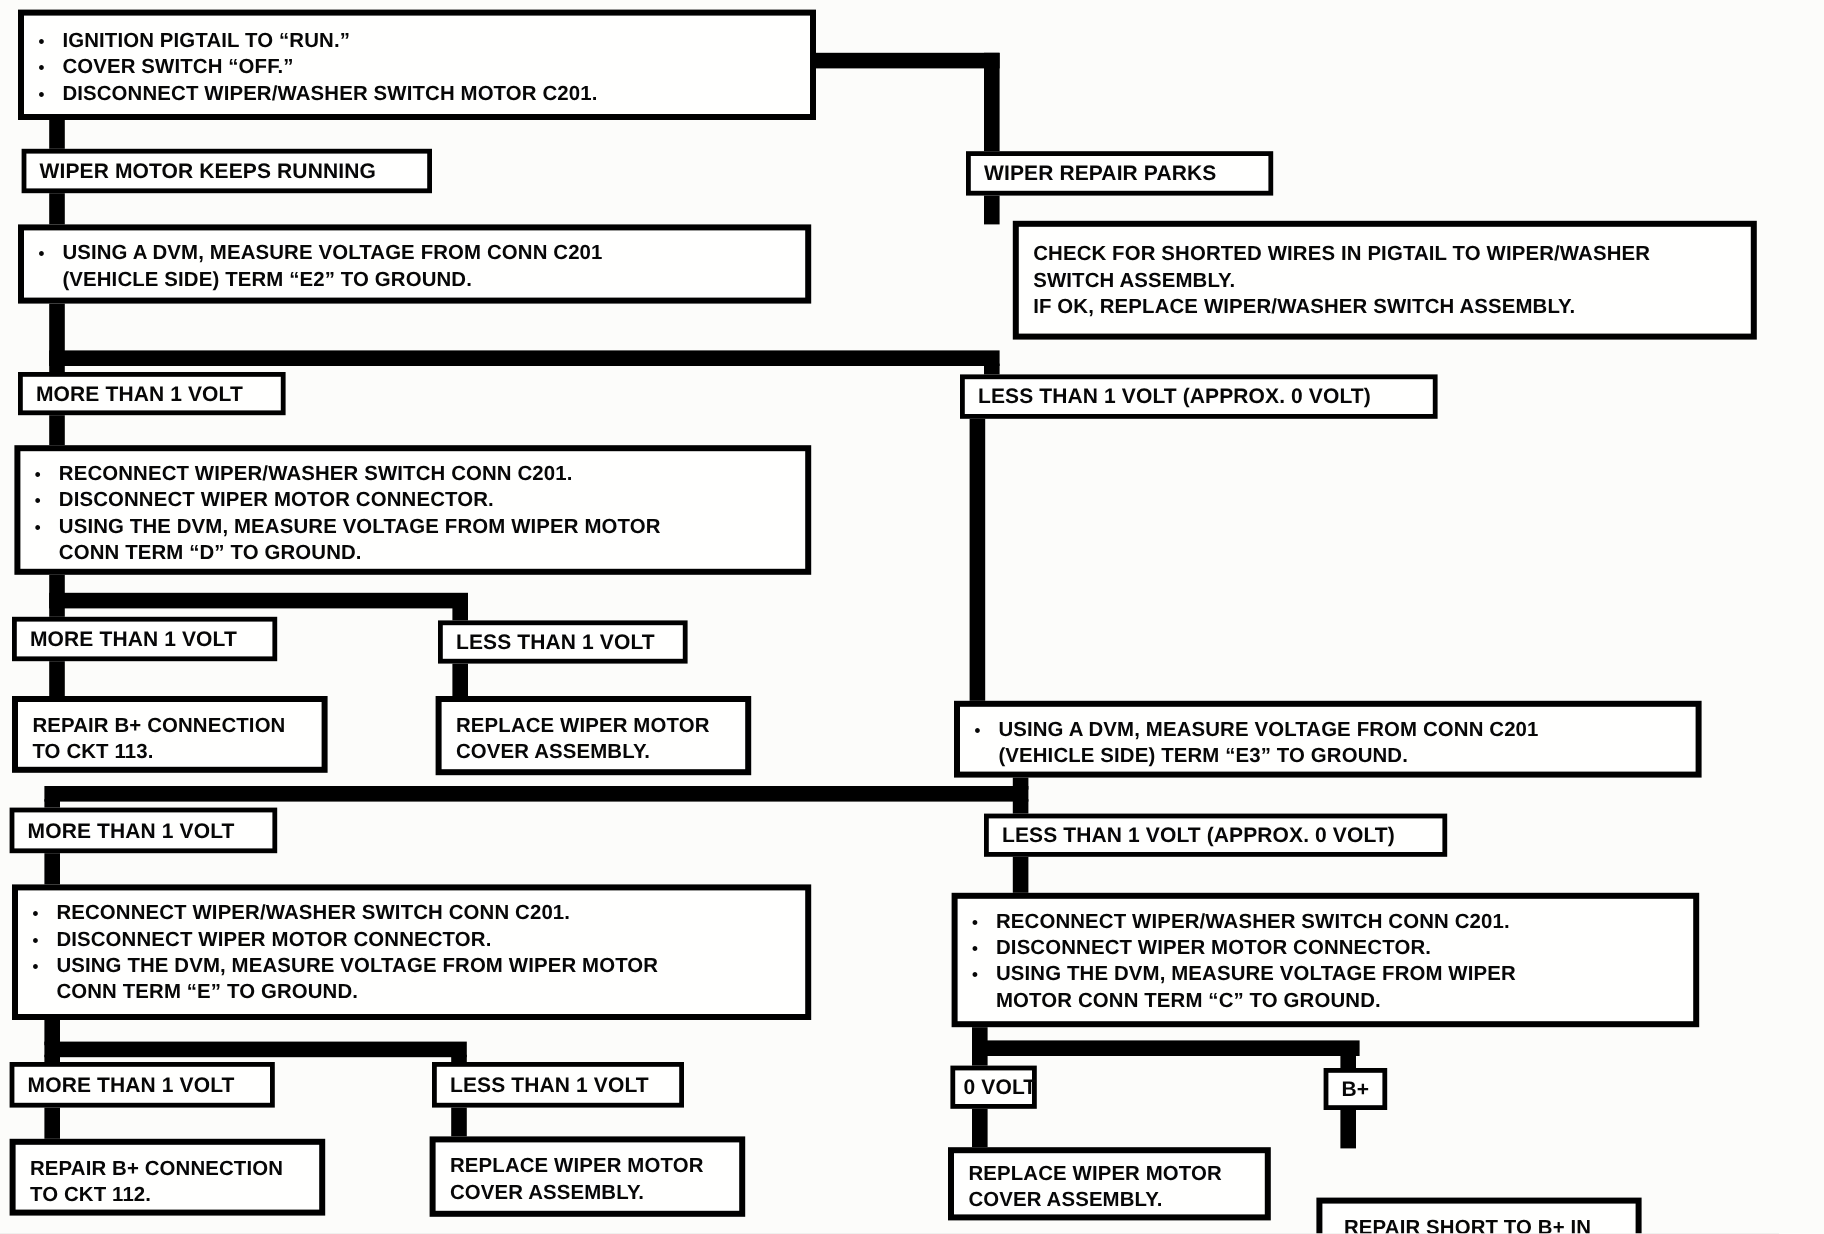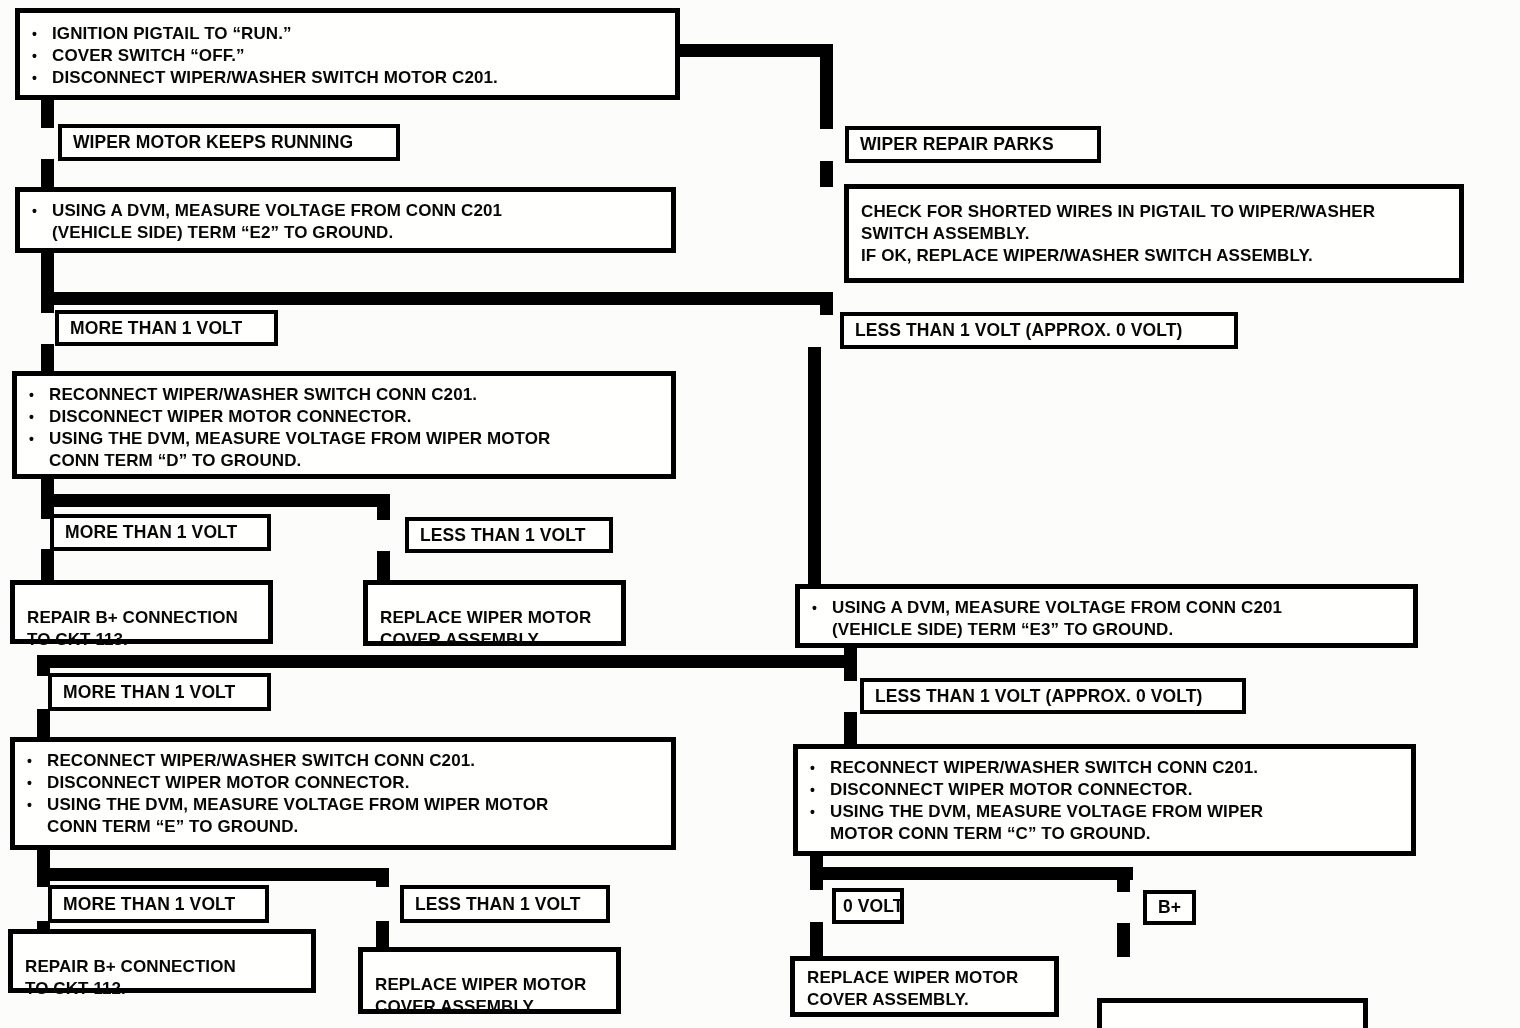--- a/index.html
+++ b/index.html
@@ -7,35 +7,35 @@
     position:relative;width:1520px;height:1028px;background:#fcfcfa;
     font-family:"Liberation Sans",sans-serif;font-weight:700;color:#070707;
     overflow:hidden;
   }
   .node{
     position:absolute;background:#fffffe;border:5px solid #000;box-sizing:border-box;
     font-size:17px;line-height:1.3;letter-spacing:0.1px;padding:8px 12px;
   }
   .small{
     border-width:4px;display:flex;align-items:center;white-space:nowrap;
-    padding:2px 11px;font-size:17.5px;margin-left:40px;
+    padding:2px 11px;font-size:17.5px;
   }
   .center{justify-content:center;padding:2px 4px;}
   .conn{position:absolute;background:#000;}
   .brow{display:flex;}
   .dot{flex:0 0 20px;width:20px;font-size:14px;line-height:22px;}
   .bt{display:block;}
   .n-e2 .bt,.n-e3 .bt{max-width:482px;}
   .n-d .bt,.n-e .bt{max-width:505px;}
   .n-c .bt{max-width:442px;}
   .n-check .ln{max-width:548px;}
   .term .ln{max-width:218px;}
   .n-check{padding-top:12px;}
   .n-start{padding-top:10px;}
-  .term{padding-top:22px;}
+  .term{padding-top:9px;}
 </style>
 </head>
 <body>
 
 <div class="canvas">
 
   <div class="conn" style="left:41px;top:96px;width:13px;height:32px;"></div>
   <div class="conn" style="left:676px;top:44px;width:157px;height:13px;"></div>
   <div class="conn" style="left:820px;top:44px;width:13px;height:85px;"></div>
   <div class="conn" style="left:41px;top:159px;width:13px;height:31px;"></div>
@@ -197,21 +197,21 @@
   </div>
 
   <div class="node small" style="left:792px;top:888px;width:72px;height:36px;padding:2px 7px;align-items:flex-end;">
     <span>0 VOLT</span>
   </div>
 
   <div class="node small center" style="left:1103px;top:890px;width:53px;height:35px;">
     <span>B+</span>
   </div>
 
-  <div class="node term" style="left:8px;top:929px;width:308px;height:64px;">
+  <div class="node term" style="left:8px;top:949px;width:263px;height:64px;">
     <div class="ln">REPAIR B+ CONNECTION TO CKT 112.</div>
   </div>
 
   <div class="node term" style="left:358px;top:947px;width:263px;height:67px;">
     <div class="ln">REPLACE WIPER MOTOR COVER ASSEMBLY.</div>
   </div>
 
   <div class="node term" style="left:790px;top:956px;width:269px;height:61px;padding-top:6px;">
     <div class="ln">REPLACE WIPER MOTOR COVER ASSEMBLY.</div>
   </div>

